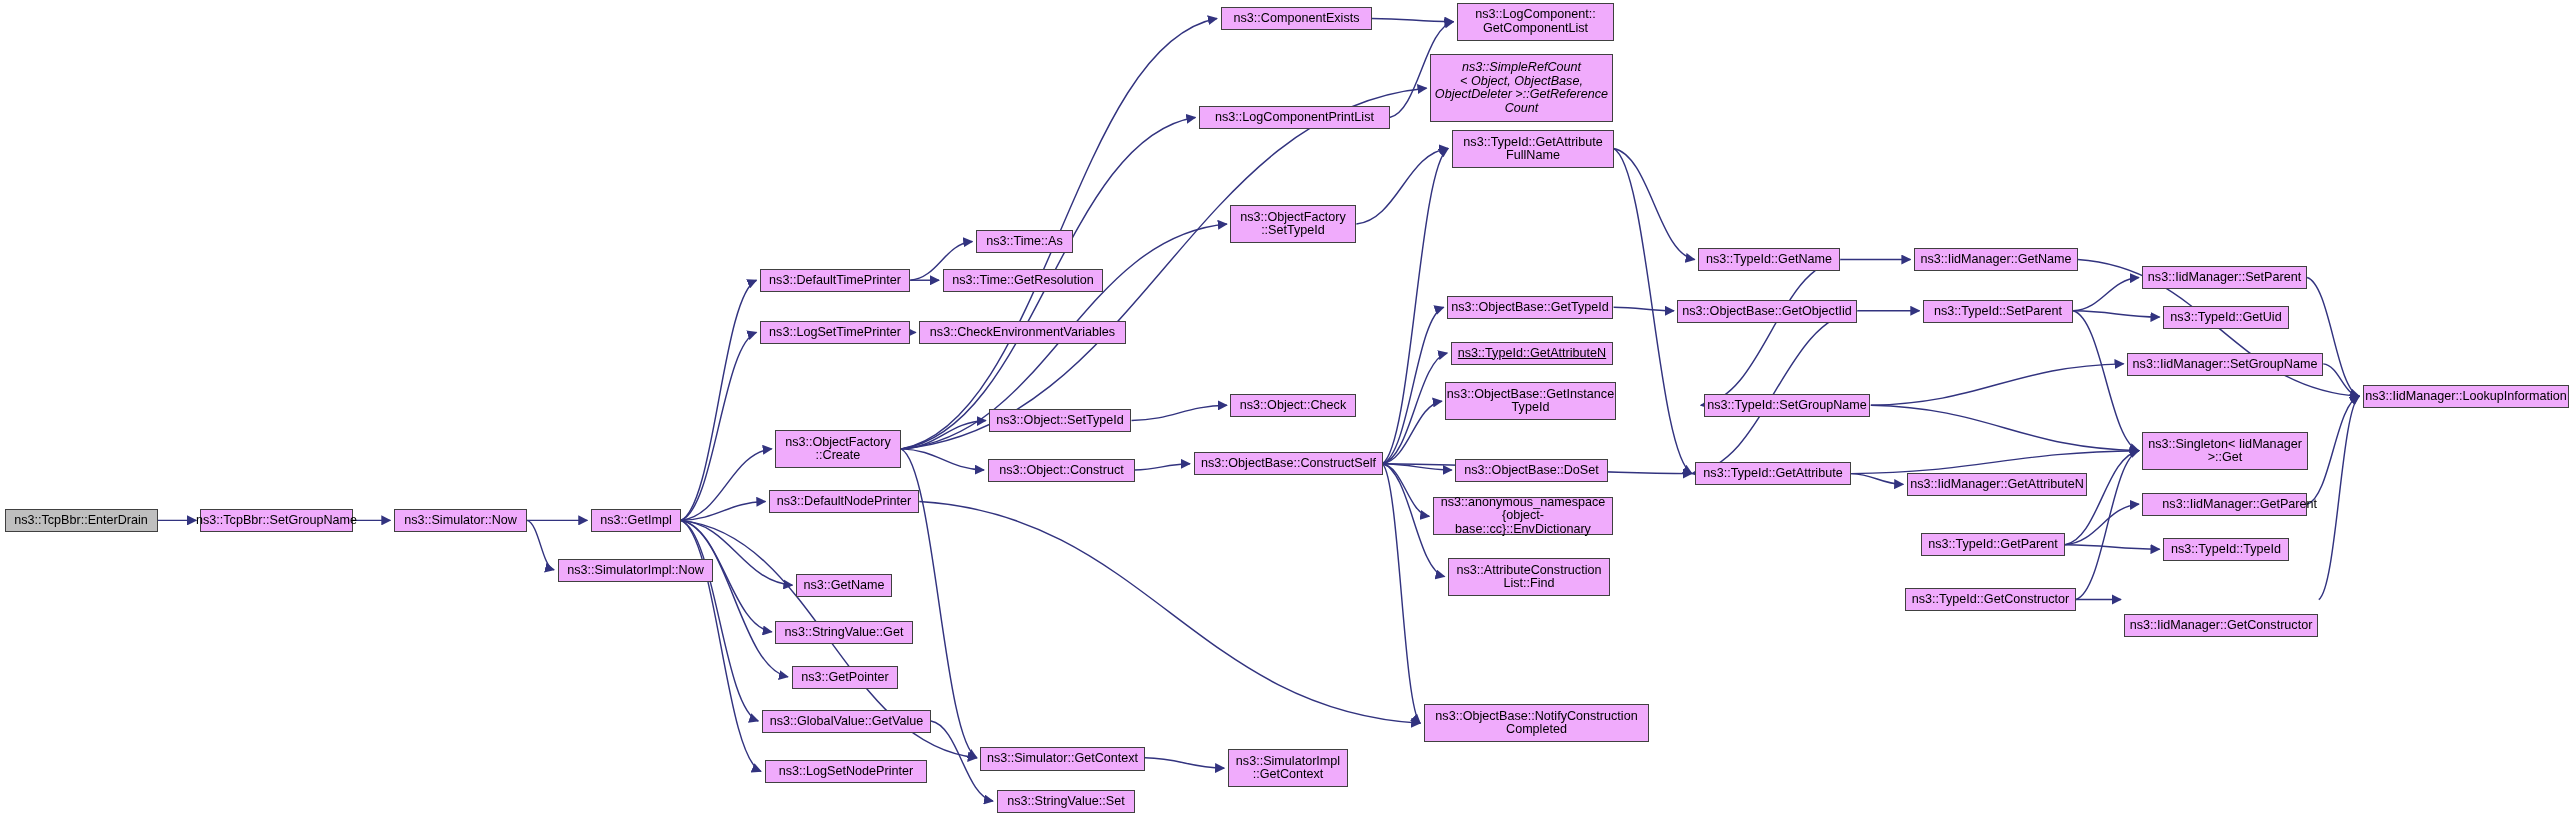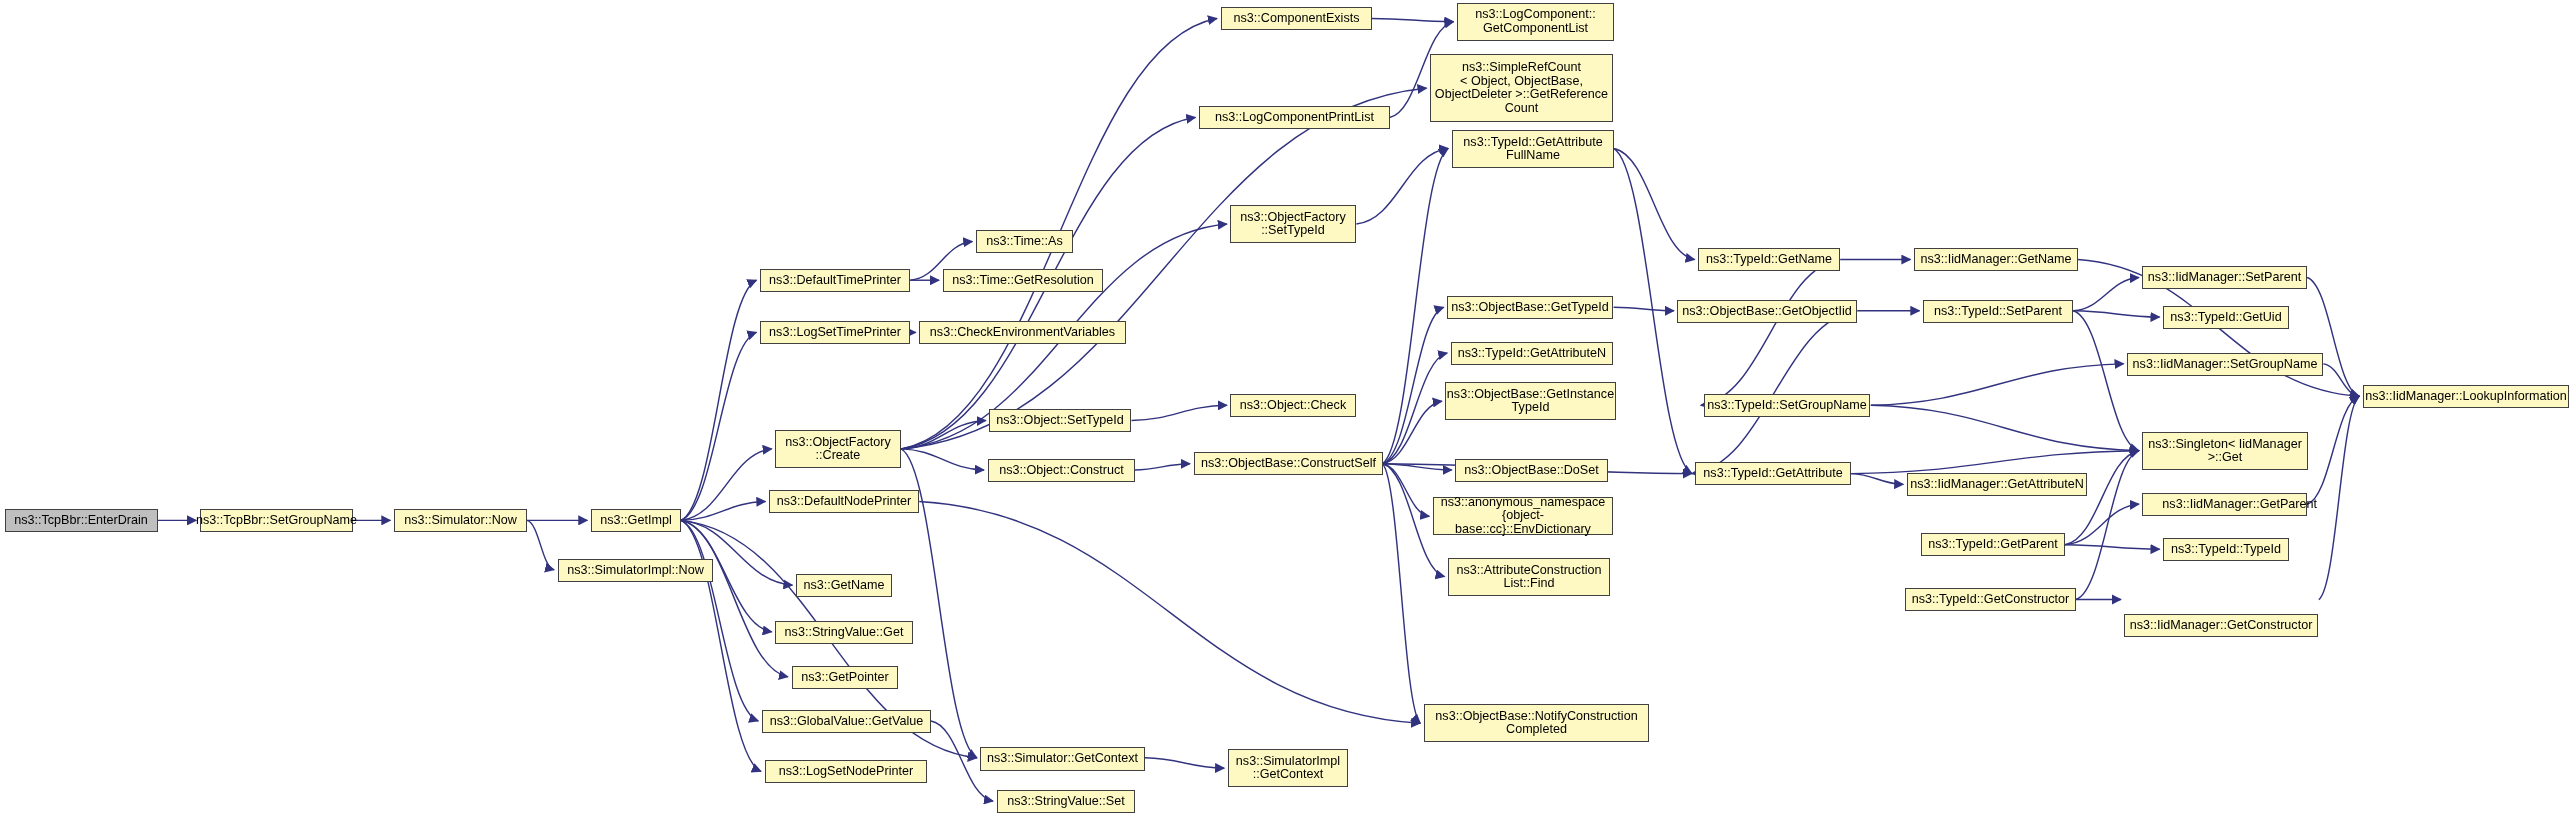--- a/index.html
+++ b/index.html
@@ -20,21 +20,21 @@
     left: 0;
     top: 0;
     width: 2576px;
     height: 815px;
     pointer-events: none;
   }
   .node {
     position: absolute;
     box-sizing: border-box;
     border: 0.9px solid #404040;
-    background: #fef9c3;
+    background: #f0abfc;
     color: #000000;
     font-size: 12.6px;
     line-height: 13.5px;
     display: flex;
     align-items: center;
     justify-content: center;
     text-align: center;
     white-space: pre-line;
     padding: 0.9px 3.6px;
     z-index: 5;
@@ -147,28 +147,28 @@
       <div class="node" style="left: 1221px; top: 7.2px; width: 151px; height: 22.5px;">ns3::ComponentExists</div>
       <div class="node" style="left: 1199px; top: 106px; width: 191px; height: 22.5px;">ns3::LogComponentPrintList</div>
       <div class="node" style="left: 1230px; top: 205px; width: 126px; height: 38px;">ns3::ObjectFactory
 ::SetTypeId</div>
       <div class="node" style="left: 1230px; top: 394px; width: 126px; height: 22.5px;">ns3::Object::Check</div>
       <div class="node" style="left: 1194px; top: 452px; width: 189px; height: 22.5px;">ns3::ObjectBase::ConstructSelf</div>
       <div class="node" style="left: 1228px; top: 749px; width: 120px; height: 38px;">ns3::SimulatorImpl
 ::GetContext</div>
       <div class="node" style="left: 1457px; top: 2.7px; width: 157px; height: 38px;">ns3::LogComponent::
 GetComponentList</div>
-      <div class="node" style="left: 1430px; top: 54px; width: 183px; height: 68px;">ns3::SimpleRefCount
+      <div class="node" style="left: 1430px; top: 54px; width: 183px; height: 68px; font-style: italic;">ns3::SimpleRefCount
 &lt; Object, ObjectBase,
  ObjectDeleter &gt;::GetReference
 Count</div>
       <div class="node" style="left: 1452px; top: 130px; width: 162px; height: 38px;">ns3::TypeId::GetAttribute
 FullName</div>
       <div class="node" style="left: 1447px; top: 296px; width: 166px; height: 22.5px;">ns3::ObjectBase::GetTypeId</div>
-      <div class="node" style="left: 1451px; top: 342px; width: 162px; height: 22.5px;">ns3::TypeId::GetAttributeN</div>
+      <div class="node" style="left: 1451px; top: 342px; width: 162px; height: 22.5px; text-decoration: underline;">ns3::TypeId::GetAttributeN</div>
       <div class="node" style="left: 1445px; top: 382px; width: 171px; height: 38px;">ns3::ObjectBase::GetInstance
 TypeId</div>
       <div class="node" style="left: 1455px; top: 459px; width: 153px; height: 22.5px;">ns3::ObjectBase::DoSet</div>
       <div class="node" style="left: 1433px; top: 497px; width: 180px; height: 38px;">ns3::anonymous_namespace
 {object-base::cc}::EnvDictionary</div>
       <div class="node" style="left: 1448px; top: 558px; width: 162px; height: 38px;">ns3::AttributeConstruction
 List::Find</div>
       <div class="node" style="left: 1424px; top: 704px; width: 225px; height: 38px;">ns3::ObjectBase::NotifyConstruction
 Completed</div>
       <div class="node" style="left: 1698px; top: 248px; width: 142px; height: 22.5px;">ns3::TypeId::GetName</div>

